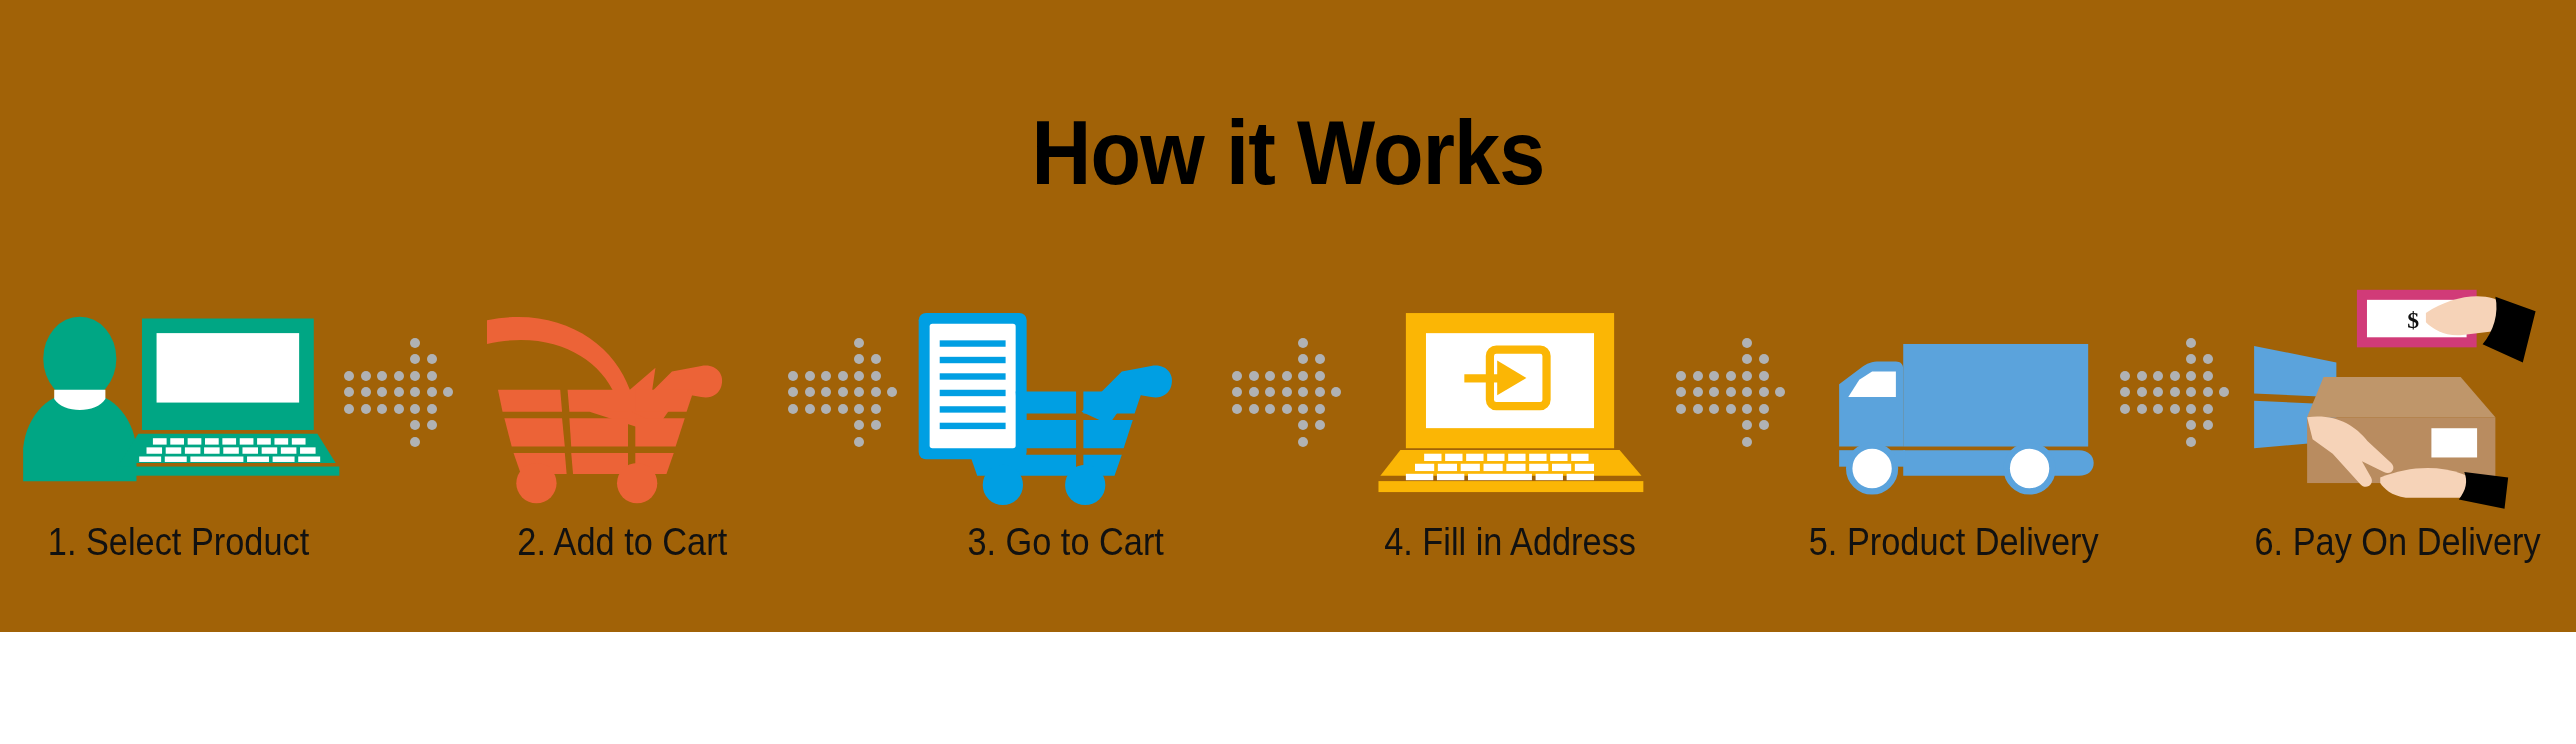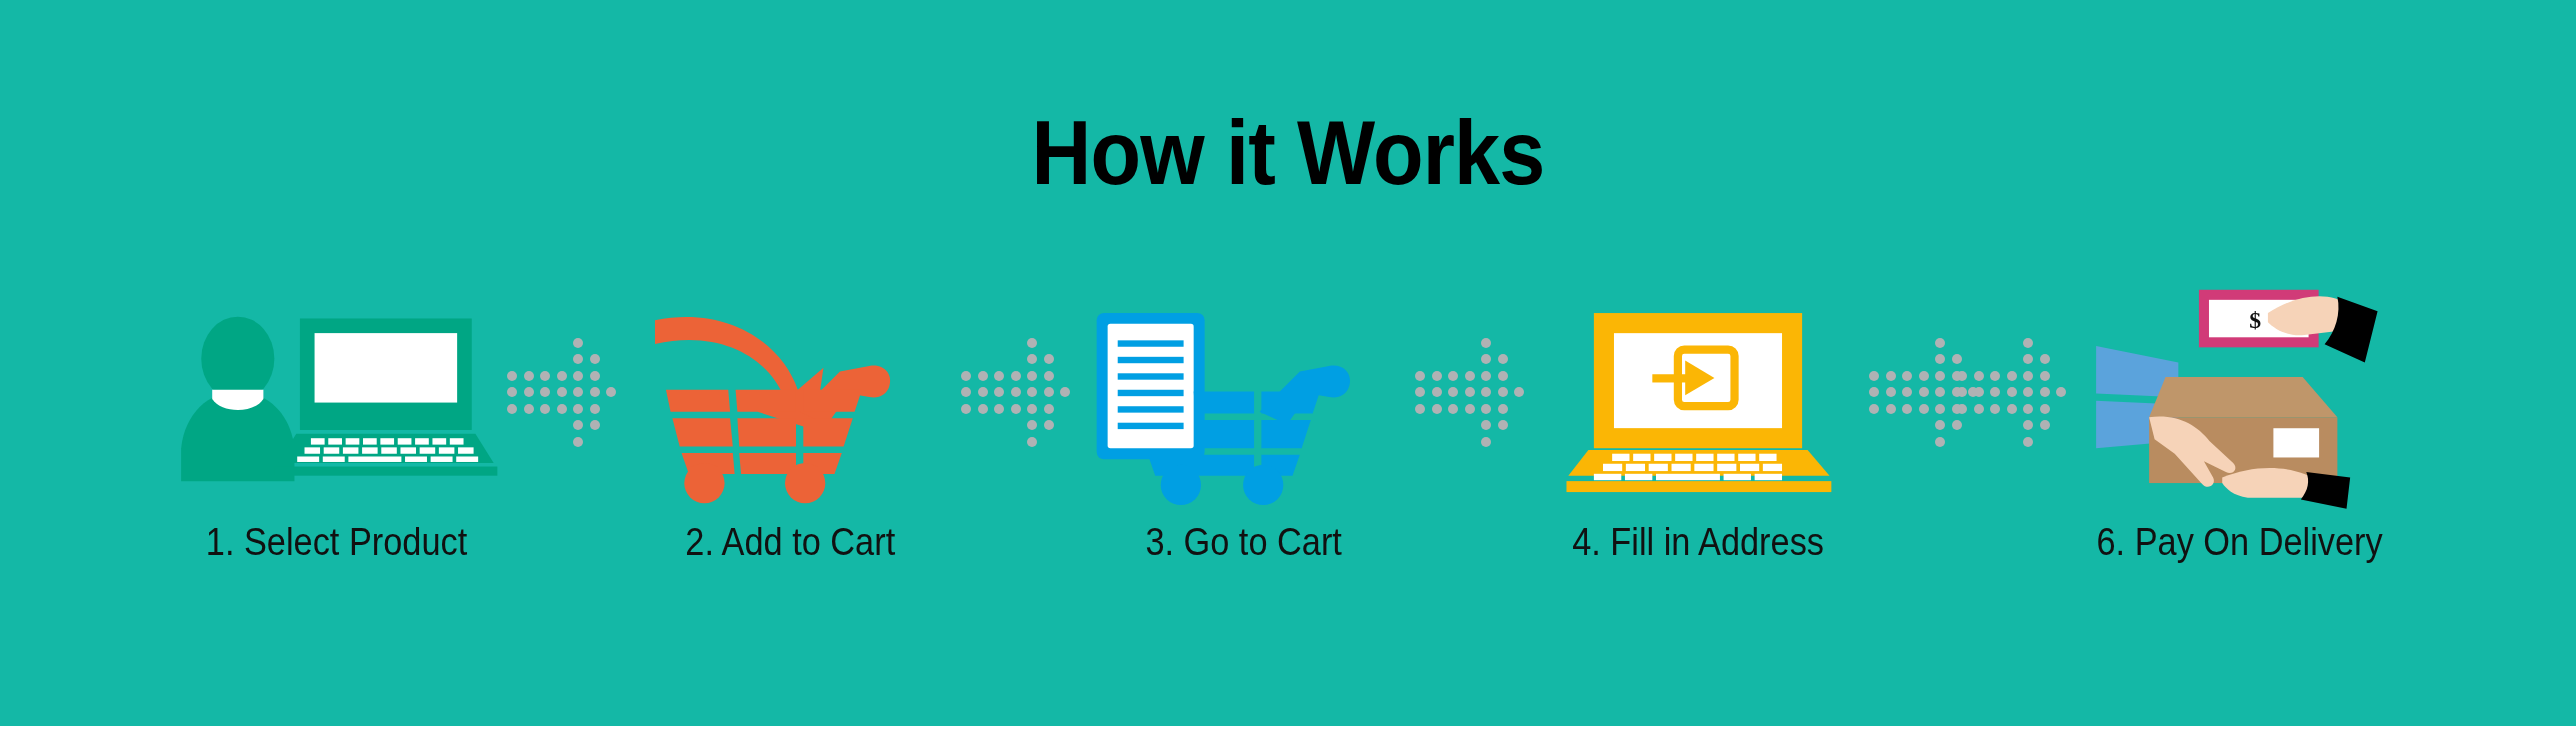--- a/index.html
+++ b/index.html
@@ -1,21 +1,21 @@
 <!DOCTYPE html>
 <html style="font-size:14.6px"><head>
 <meta charset="utf-8">
 <style>
   html,body{margin:0;padding:0;}
   body{
     width:2576px;height:745px;background:#ffffff;
     font-family:"Liberation Sans", sans-serif;
     overflow:hidden;
   }
-  .page{position:relative;width:2576px;height:726px;background:#14b8a6;}
+  .page{position:relative;width:2576px;height:632px;background:#a16207;}
 
   
   .title{
     position:absolute;left:0;top:108px;width:2576px;
     text-align:center;
     font-family:"Liberation Sans", sans-serif;
     font-weight:700;
     font-size:90px;
     letter-spacing:-0.9px;
     color:#000;
@@ -428,20 +428,38 @@
         <i class="off"></i>
           <i class="off"></i>
           <i class="off"></i>
           <i class="off"></i>
           <i></i>
           <i class="off"></i>
           <i class="off"></i>
       </div>
     </div>
 
+    <div class="step">
+      <div class="art">
+        <svg width="293" height="174" viewBox="0 0 320 190">
+
+          <rect x="104" y="36" width="202" height="112" fill="#5ba3dc"></rect>
+
+          <path d="M34 80 L58 62 C64 57 70 55 78 55 L96 55 C101 55 104 58 104 63 L104 148 L34 148 Z" fill="#5ba3dc"></path>
+          <path d="M56 75 L70 66 L96 66 L96 94 L44 94 Z" fill="#ffffff"></path>
+
+          <path d="M104 152 L296 152 C306 152 312 158 312 166 C312 174 306 180 296 180 L104 180 Z" fill="#5ba3dc"></path>
+          <rect x="34" y="152" width="72" height="18" fill="#5ba3dc"></rect>
+
+          <circle cx="70" cy="172" r="25" fill="#ffffff" stroke="#5ba3dc" stroke-width="7"></circle>
+          <circle cx="242" cy="172" r="25" fill="#ffffff" stroke="#5ba3dc" stroke-width="7"></circle>
+        </svg>
+      </div>
+      <div class="caption">5. Product Delivery</div>
+    </div>
 
     <div class="sep">
       <div class="dotgrid">
         <i class="off"></i>
           <i class="off"></i>
           <i class="off"></i>
           <i class="off"></i>
           <i></i>
           <i class="off"></i>
           <i class="off"></i>

